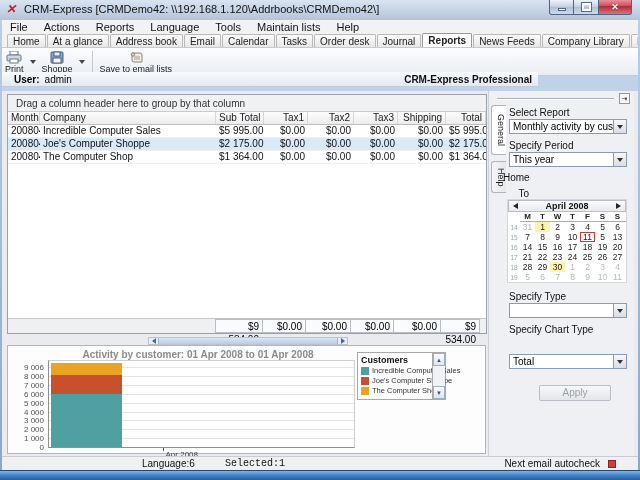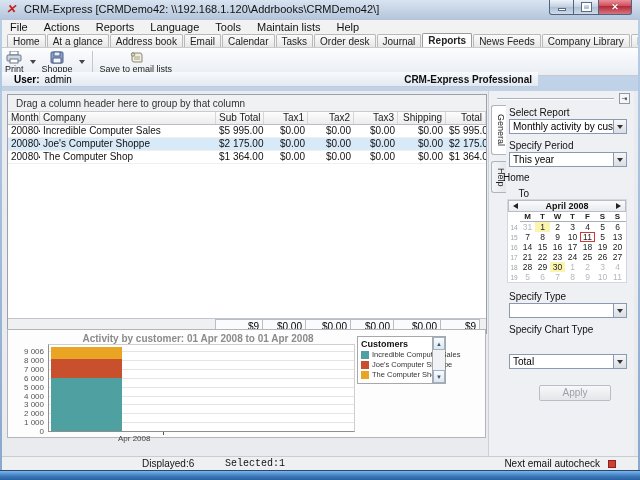--- a/index.html
+++ b/index.html
@@ -75,31 +75,31 @@
                 text-align:right; padding:0 3px; line-height:13px; }
 
   .hscroll { position:absolute; left:146px; top:246px; width:200px; height:8px;
              border:1px solid #bcc3cd; background:#f4f6f8; display:flex; }
   .hs-btn { width:9px; display:flex; align-items:center; justify-content:center; background:#e9edf2; }
   .hs-thumb { flex:1; background:linear-gradient(#dbe6f2,#b8cce4); border-left:1px solid #9fb4cf; border-right:1px solid #9fb4cf; }
   .tri-l { width:0; height:0; border-top:3px solid transparent; border-bottom:3px solid transparent; border-right:4px solid #44699c; }
   .tri-r { width:0; height:0; border-top:3px solid transparent; border-bottom:3px solid transparent; border-left:4px solid #44699c; }
 
   
-  .chart-panel { position:absolute; left:5px; top:238px; width:479px; height:109px;
+  .chart-panel { position:absolute; left:5px; top:254px; width:479px; height:109px;
                  border:1px solid #b2b6bc; background:#fdfdfd; }
   .chart-title { position:absolute; left:0; top:3px; width:380px; text-align:center;
                  font-size:10px; font-weight:bold; color:#8b8b8b; }
   .plot { position:absolute; left:40px; top:14px; width:307px; height:88px;
           border:1px solid #cfcfcf; border-left:1px solid #8f8f8f; border-bottom:1px solid #8f8f8f; background:#fff; }
   .gridline { position:absolute; left:0; width:100%; height:1px; background:#e4e4e4; }
   .ylab { position:absolute; width:36px; text-align:right; font-size:8px; color:#555; }
   .bar-seg { position:absolute; left:2px; width:71px; }
   .xtick { position:absolute; width:1px; height:3px; background:#555; top:102px; }
-  .xlab { position:absolute; top:104px; font-size:8px; color:#444; width:80px; text-align:left; }
+  .xlab { position:absolute; top:104px; font-size:8px; color:#444; width:80px; text-align:right; }
   .legend { position:absolute; left:349px; top:6px; width:89px; height:48px;
             border:1px solid #a8a8a8; background:#fff; }
   .legend-title { font-size:9px; font-weight:bold; color:#111; padding:2px 0 0 3px; }
   .legend-item { display:flex; align-items:center; font-size:7.5px; color:#333; padding:1px 0 0 3px; white-space:nowrap; }
   .legend-item .sw { width:8px; height:8px; margin-right:3px; flex:none; }
   .legend-scroll { position:absolute; right:0; top:0; width:13px; height:100%; border-left:1px solid #a8a8a8;
                    display:flex; flex-direction:column; justify-content:space-between; background:#f0f2f5; }
   .ls-btn { height:13px; display:flex; align-items:center; justify-content:center;
             border:1px solid #9fb1c8; background:linear-gradient(#fafbfd,#dfe6ef); font-size:6px; color:#3c5475; }
 
@@ -489,21 +489,21 @@
             <div class="tri-d"></div>
           </div>
       </div>
 
       <div class="apply-btn">Apply</div>
     </div>
   </div>
 
   <div class="statusbar">
     <span class="sb-ready">Ready...Press F1 for help</span>
-    <span class="sb-displayed">Displayed:6</span>
+    <span class="sb-displayed">Language:6</span>
     <span class="sb-selected">Selected:1</span>
     <span class="sb-autocheck">Next email autocheck</span>
     <span class="sb-ico"></span>
   </div>
 
   <div class="frame-left"></div>
   <div class="frame-right"></div>
   <div class="frame-bottom"></div>
 </div>
 

